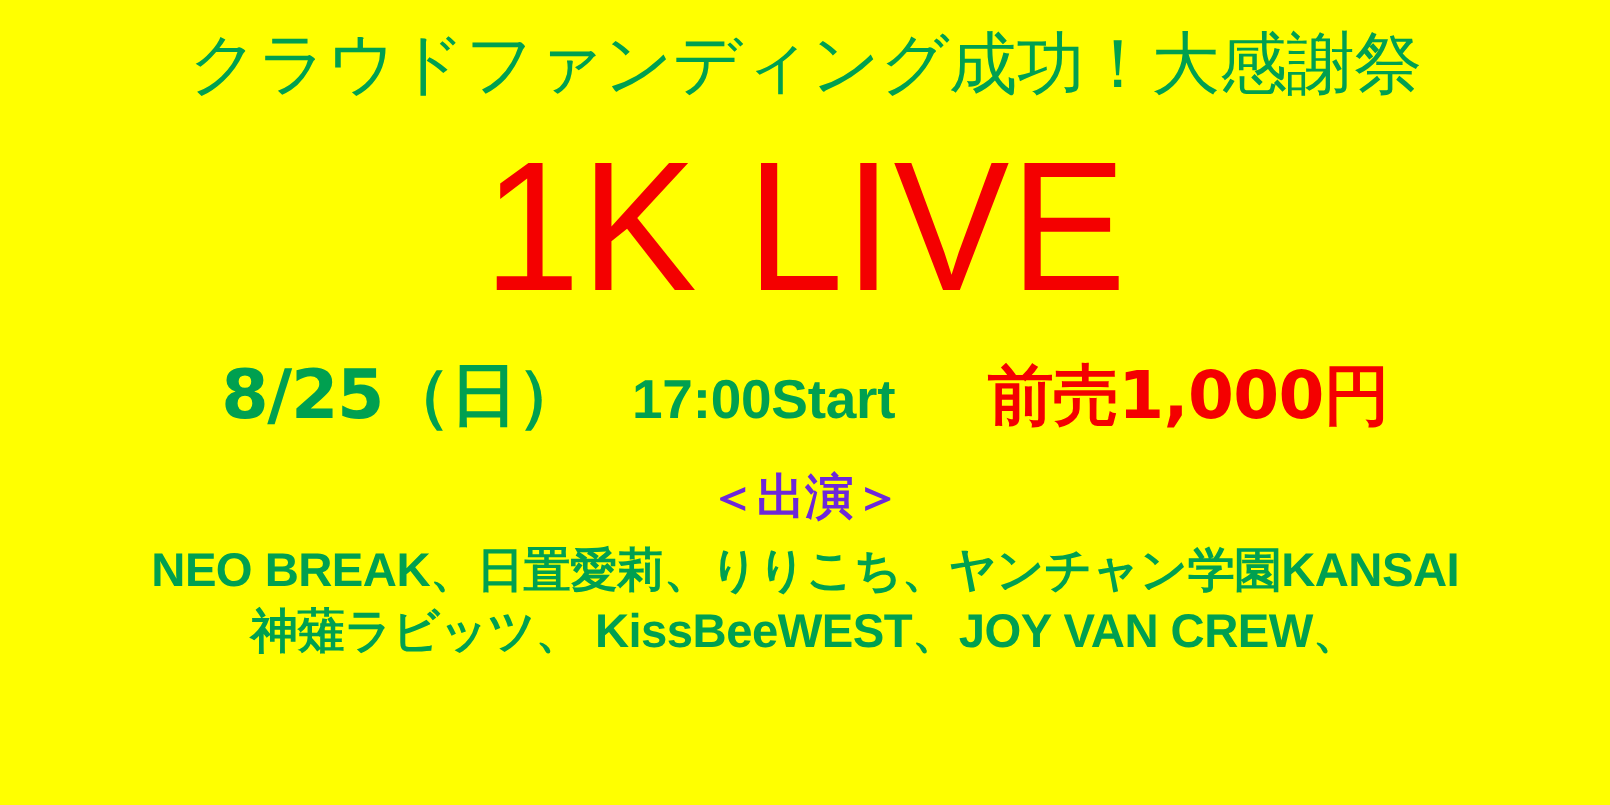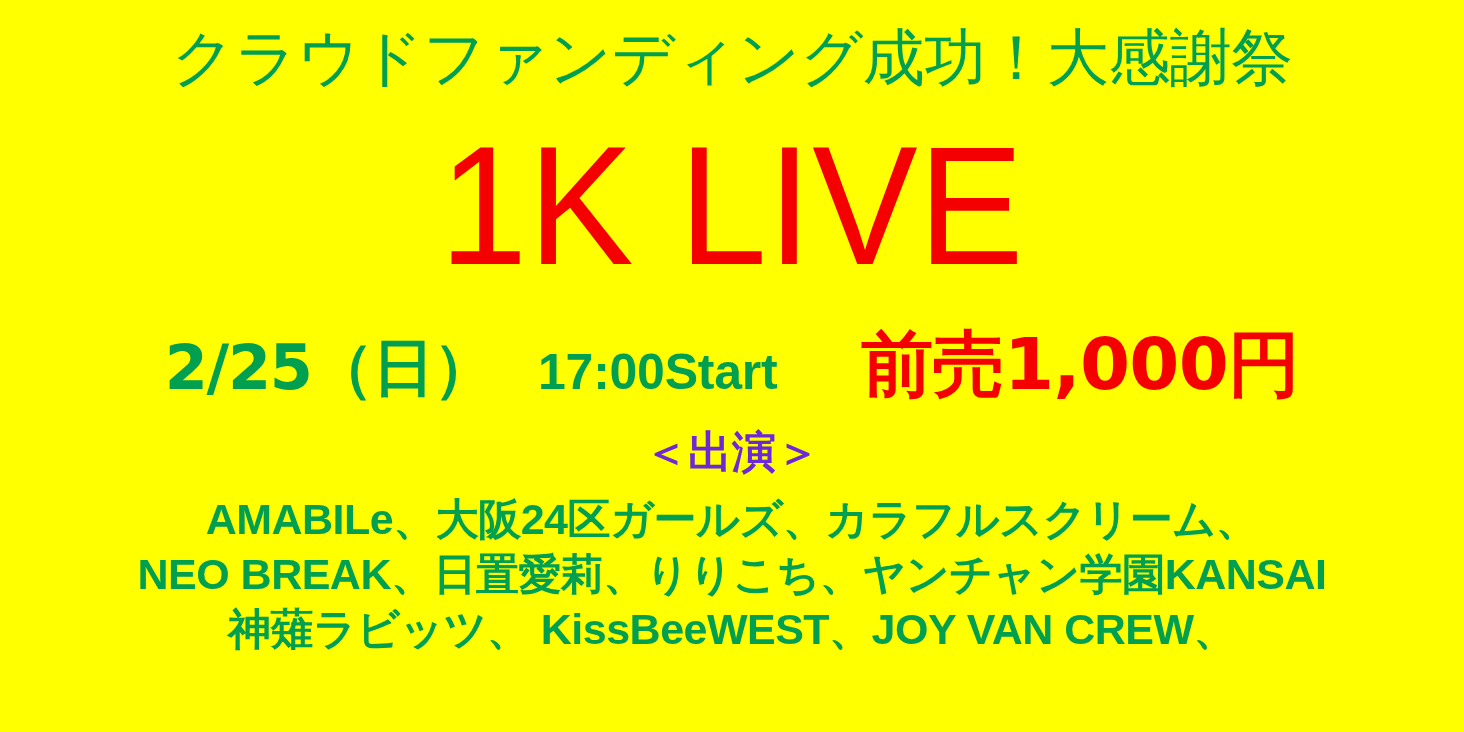--- a/index.html
+++ b/index.html
@@ -84,21 +84,21 @@
     font-weight: 700;
     font-size: 50px;
     line-height: 1;
     letter-spacing: -0.005em;
   }
   .info-gap-b { width: 84px; flex: 0 0 84px; }
   .info-price {
     color: #f40000;
     font-family: "DejaVu Sans", sans-serif;
     font-weight: 700;
-    font-size: 72px;
+    font-size: 60px;
     line-height: 1;
     letter-spacing: -0.01em;
   }
 
   
   .lineup-heading {
     position: absolute;
     top: 428px;
     left: 0;
     width: 1464px;
@@ -132,28 +132,27 @@
 </head>
 <body>
 
 <div class="flyer">
 
   <div class="catchcopy">クラウドファンディング成功！大感謝祭</div>
 
   <div class="main-title">1K LIVE</div>
 
   <div class="info-row">
-    <span class="info-date">2/25（日）</span>
+    <span class="info-date">8/25（日）</span>
     <span class="info-gap-a"></span>
     <span class="info-time">17:00Start</span>
     <span class="info-gap-b"></span>
     <span class="info-price">前売1,000円</span>
   </div>
 
   <div class="lineup-heading">＜出演＞</div>
 
   <div class="lineup-list">
-    <div class="lineup-line">AMABILe、大阪24区ガールズ、カラフルスクリーム、</div>
     <div class="lineup-line">NEO BREAK、日置愛莉、りりこち、ヤンチャン学園KANSAI</div>
     <div class="lineup-line">神薙ラビッツ、 KissBeeWEST、JOY VAN CREW、</div>
   </div>
 
 </div>
 
 </body></html>

